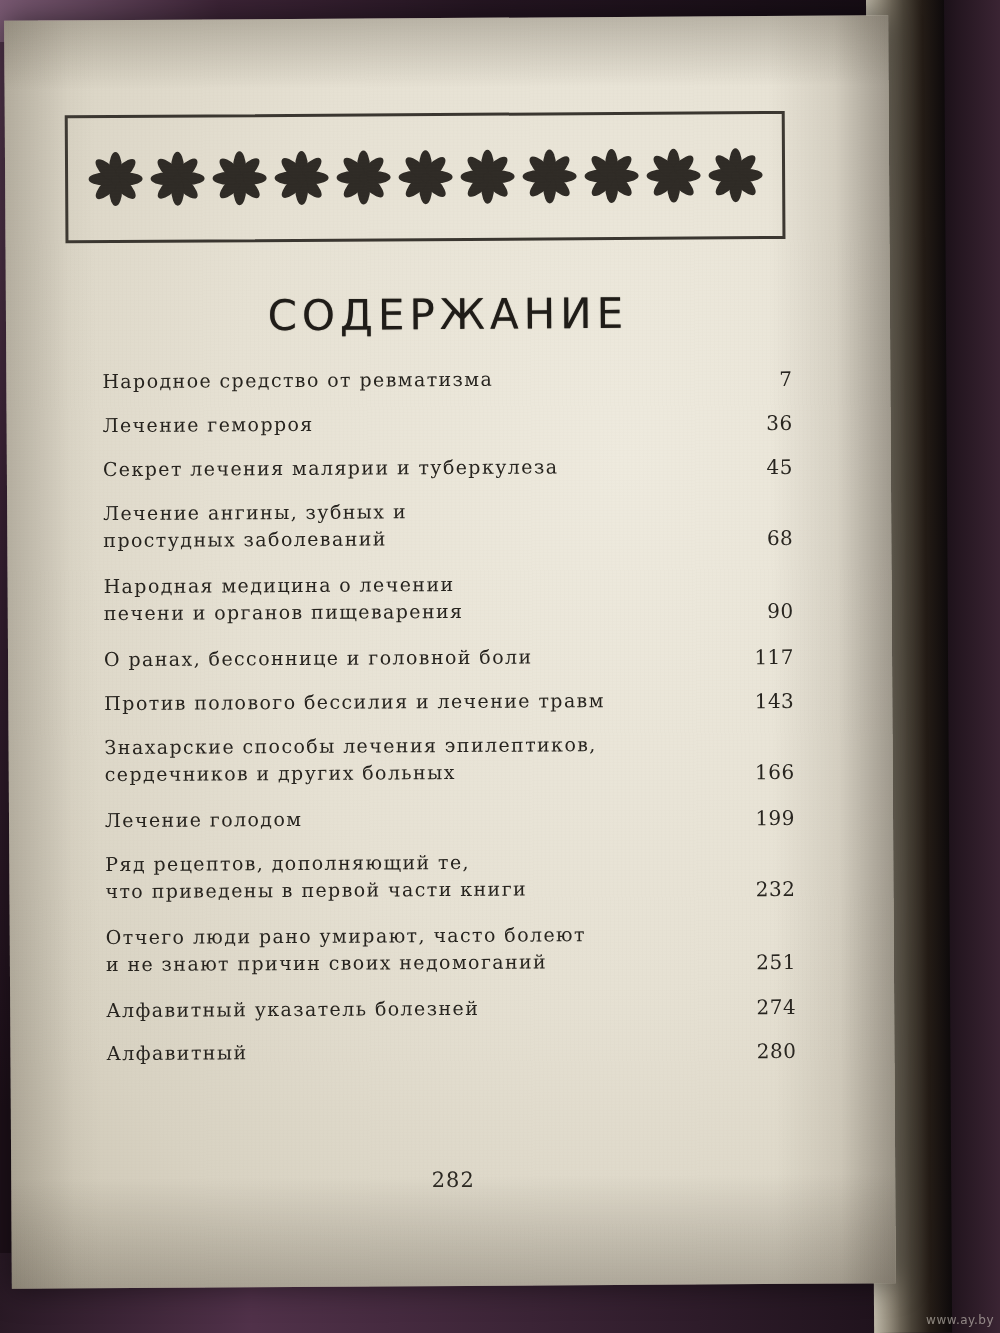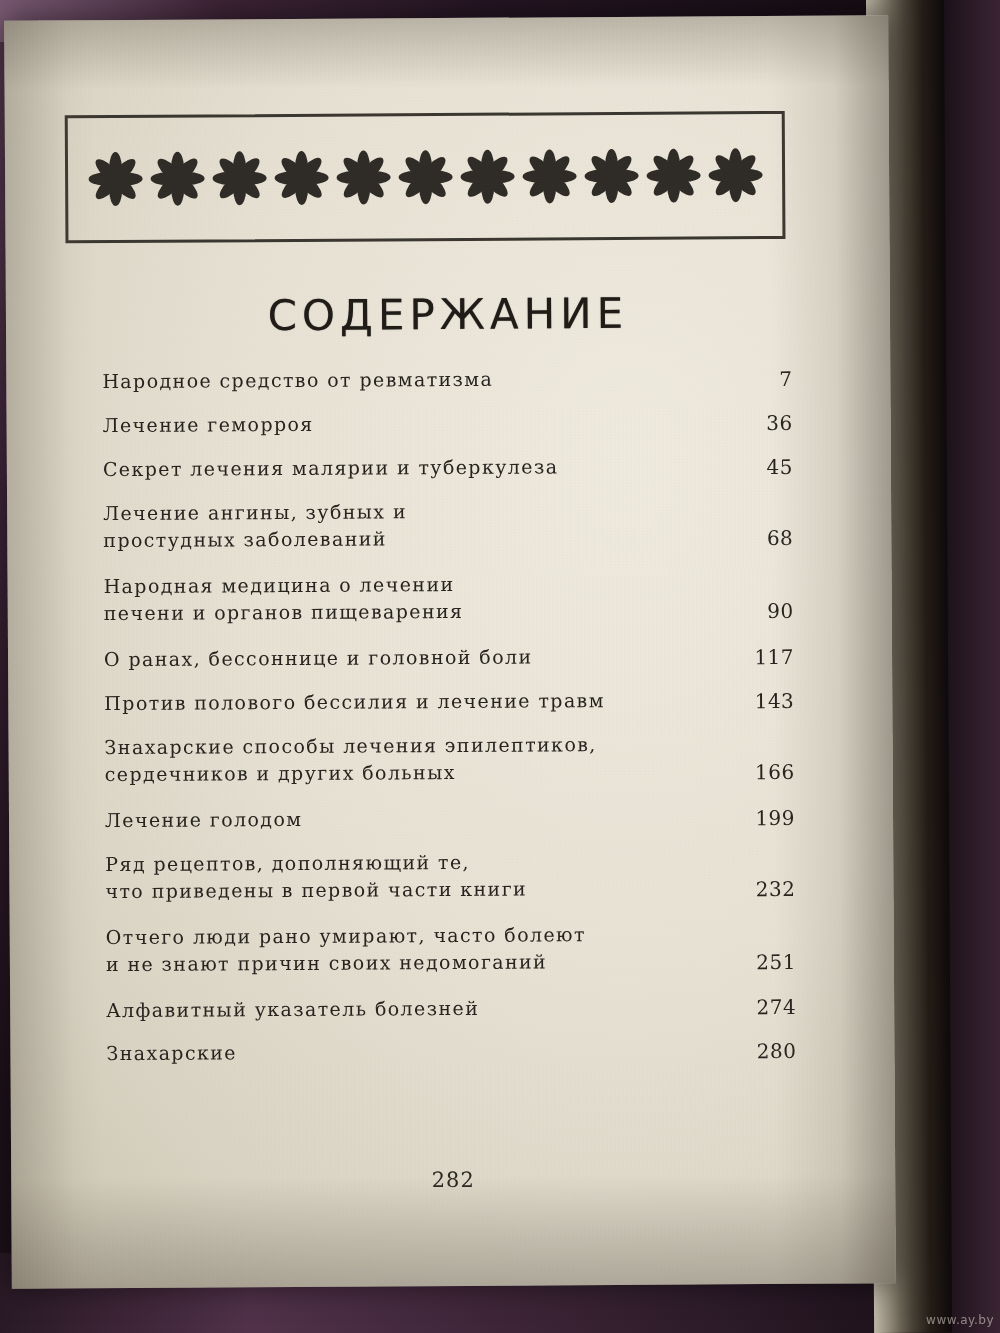--- a/index.html
+++ b/index.html
@@ -422,21 +422,21 @@
         </div>
         <div class="toc-entry two-line">
           <div class="label"><span class="l1">Отчего люди рано умирают, часто болеют</span><span class="l2">и не знают причин своих недомоганий</span></div>
           <div class="page-num">251</div>
         </div>
         <div class="toc-entry">
           <div class="label"><span class="l1">Алфавитный указатель болезней</span></div>
           <div class="page-num">274</div>
         </div>
         <div class="toc-entry">
-          <div class="label"><span class="l1">Знахарские</span></div>
+          <div class="label"><span class="l1">Алфавитный</span></div>
           <div class="page-num">280</div>
         </div>
       </div>
 
     <div class="folio">282</div>
 
     <div class="page-shade-right"></div>
     <div class="page-shade-left"></div>
     <div class="page-shade-top"></div>
     <div class="page-shade-bottom"></div>

